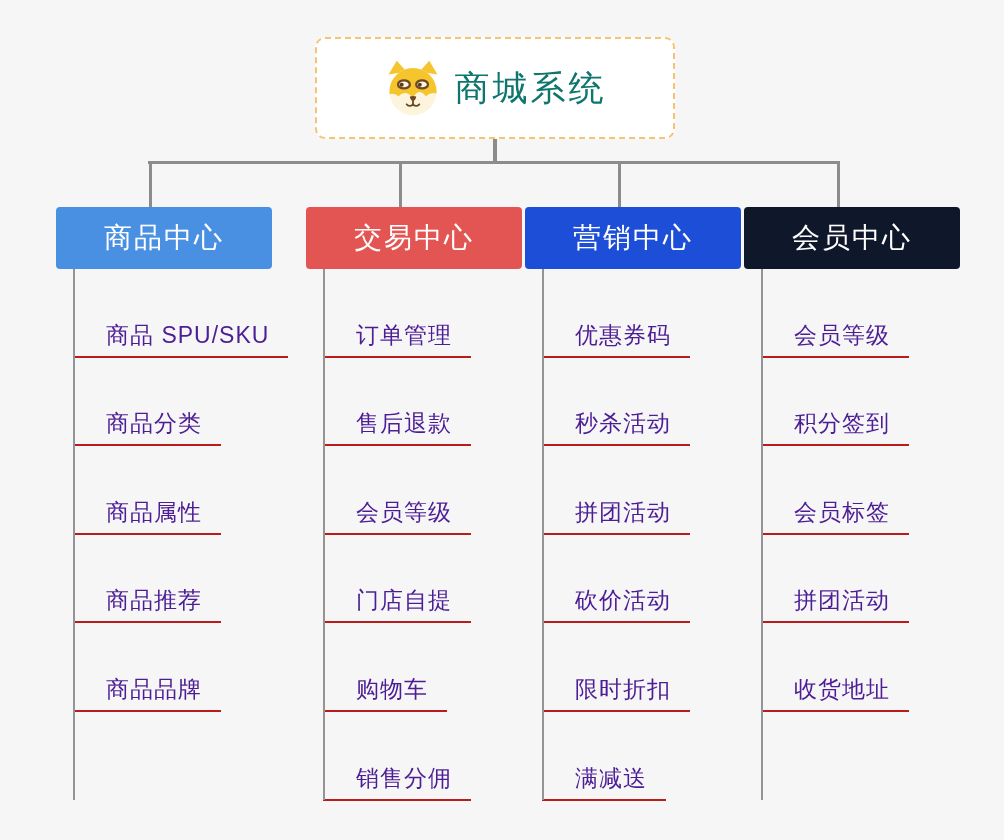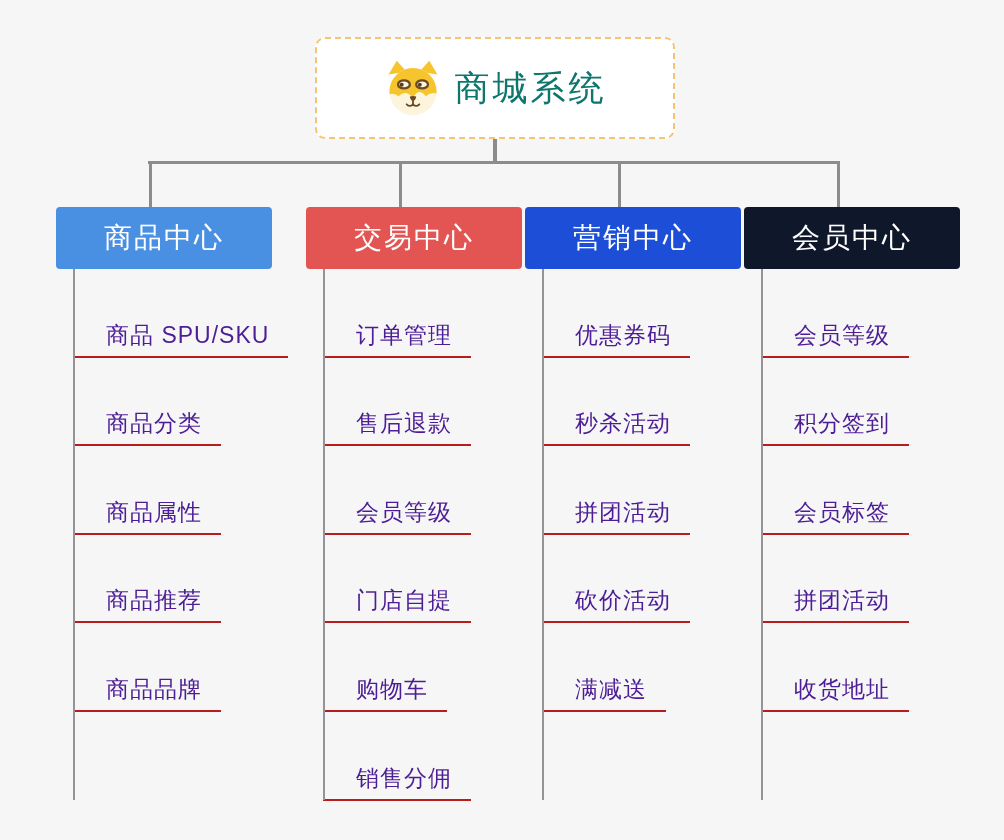--- a/index.html
+++ b/index.html
@@ -95,20 +95,21 @@
         <div class="leaf">销售分佣</div>
       </div>
       <div class="connector drop" style="left: 617.5px;"></div>
       <div class="branch-header" style="left: 525px; background: #1d4ed8;">营销中心</div>
       <div class="branch-col" style="left: 542px;">
         <div class="branch-vline"></div>
         <div class="leaf">优惠券码</div>
         <div class="leaf">秒杀活动</div>
         <div class="leaf">拼团活动</div>
         <div class="leaf">砍价活动</div>
+        <div class="leaf">限时折扣</div>
         <div class="leaf">满减送</div>
       </div>
       <div class="connector drop" style="left: 836.5px;"></div>
       <div class="branch-header" style="left: 744px; background: #0f172a;">会员中心</div>
       <div class="branch-col" style="left: 761px;">
         <div class="branch-vline"></div>
         <div class="leaf">会员等级</div>
         <div class="leaf">积分签到</div>
         <div class="leaf">会员标签</div>
         <div class="leaf">拼团活动</div>

